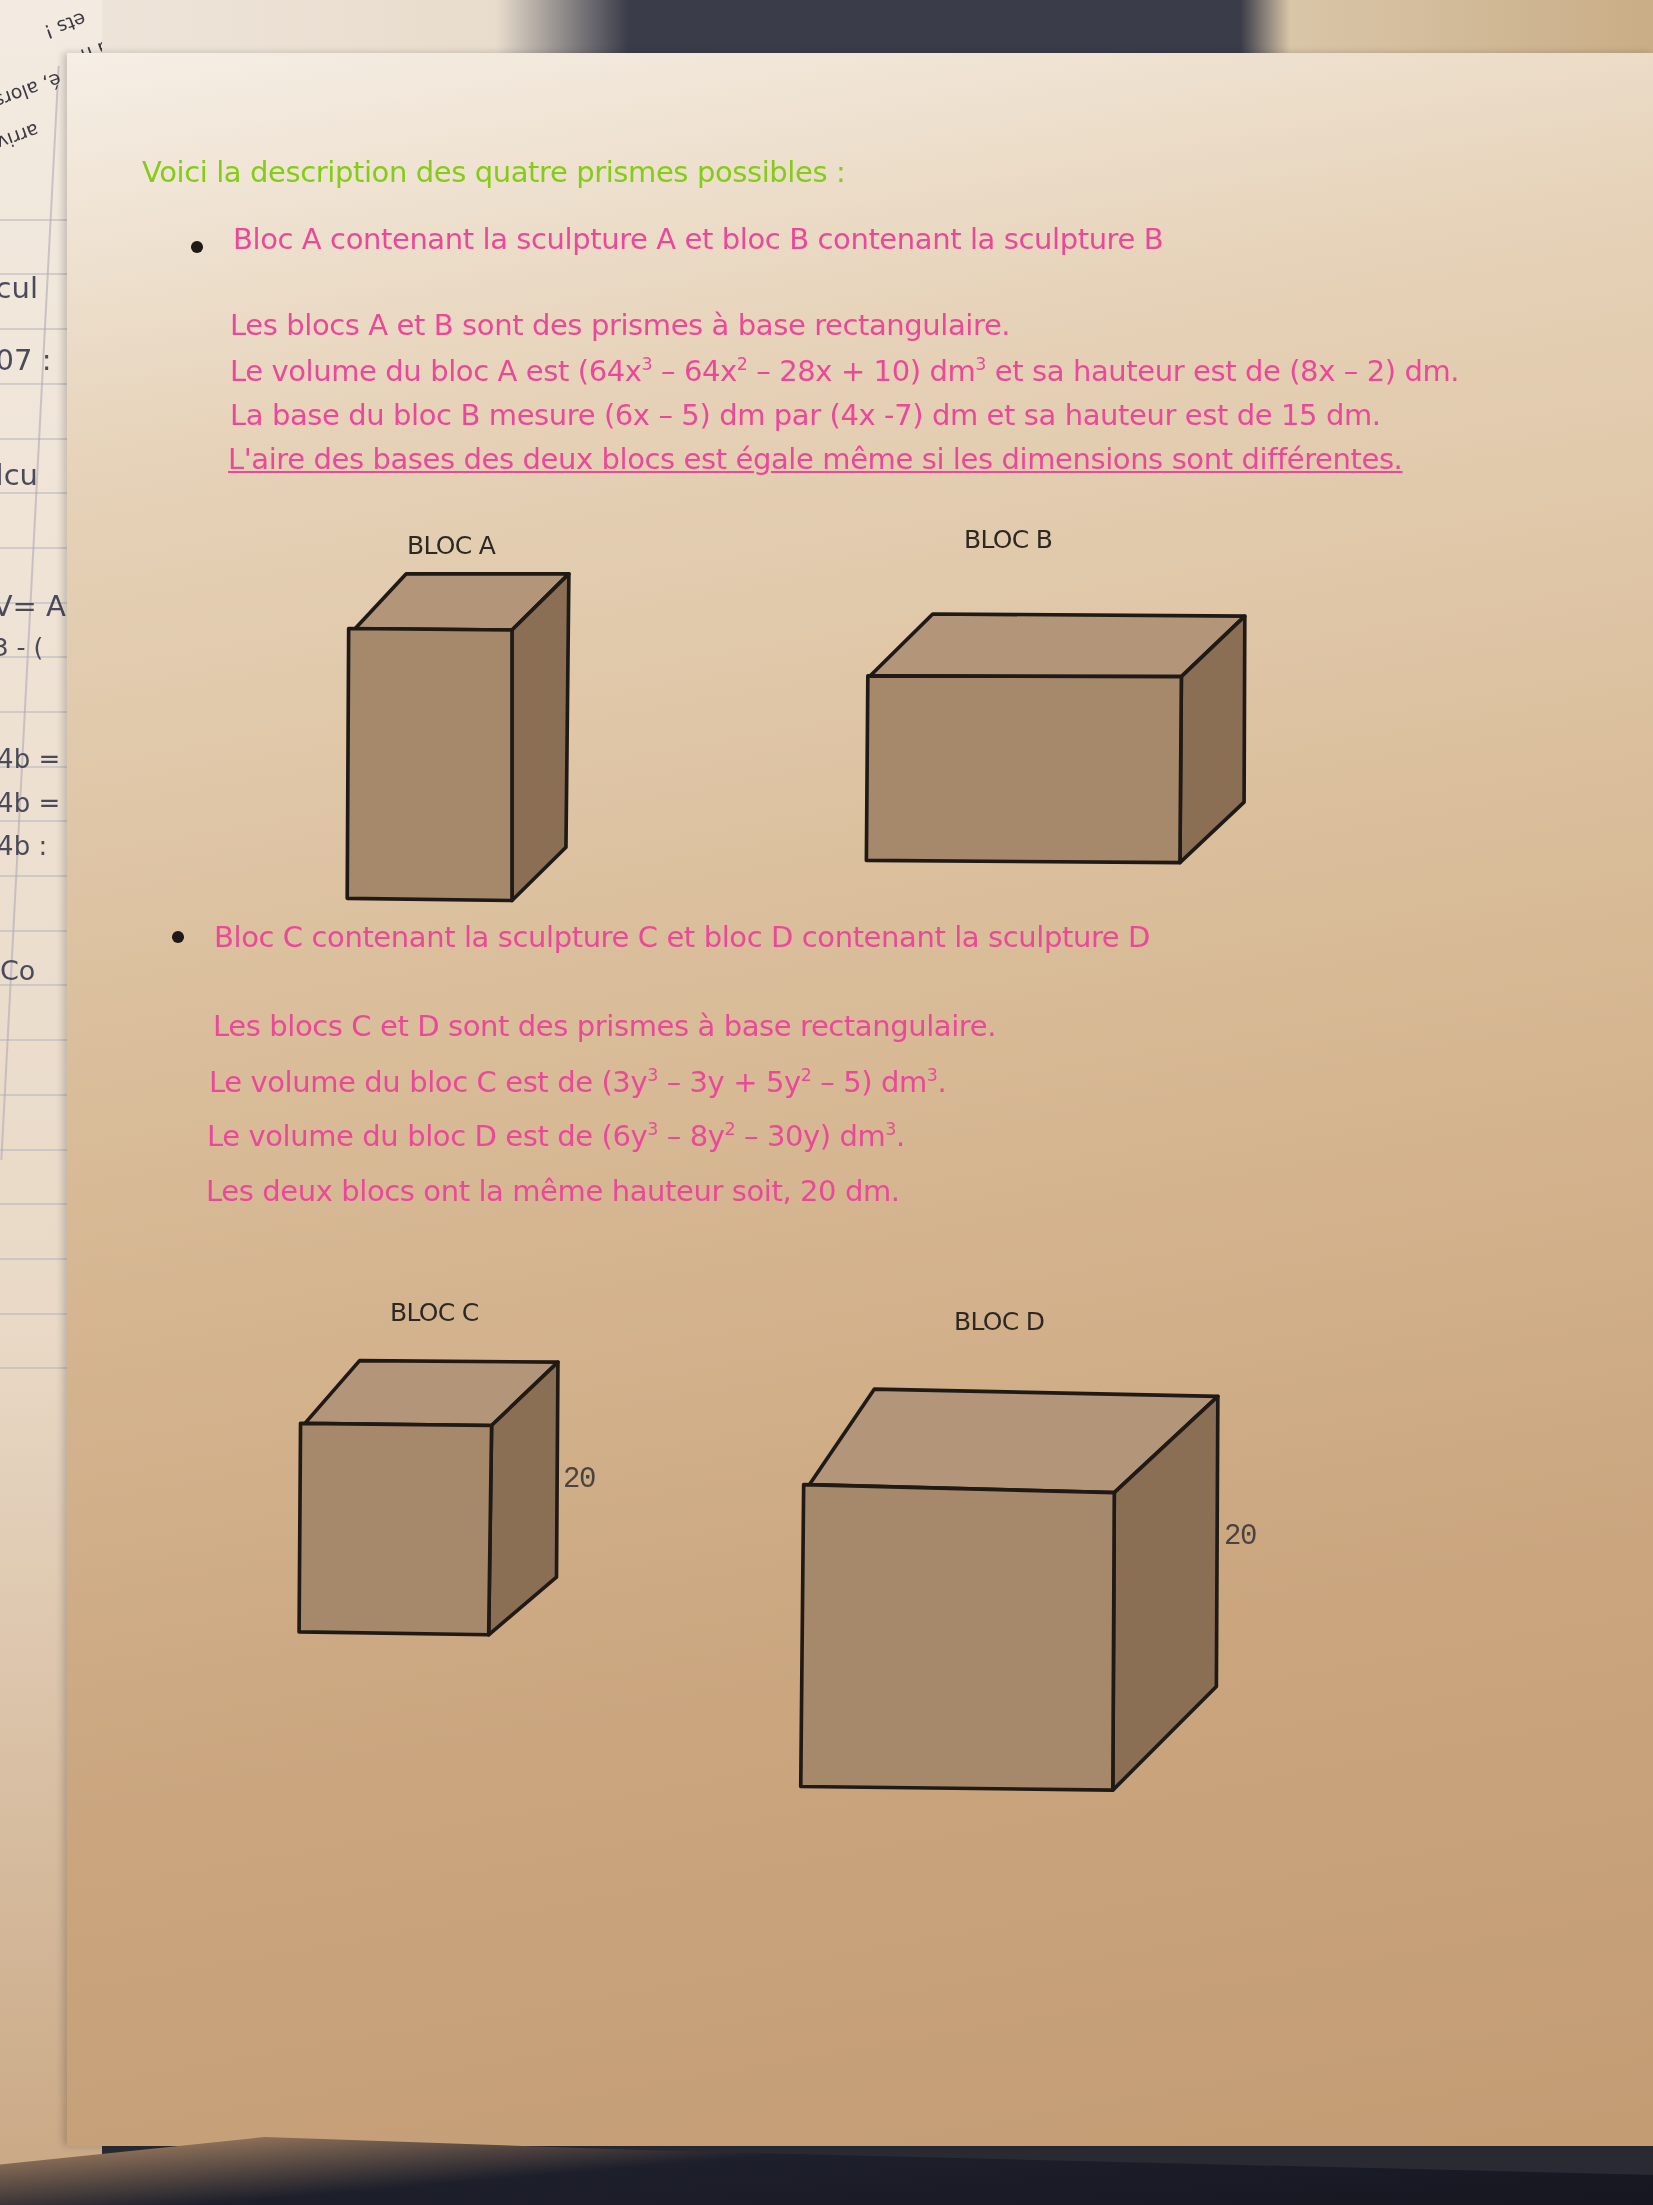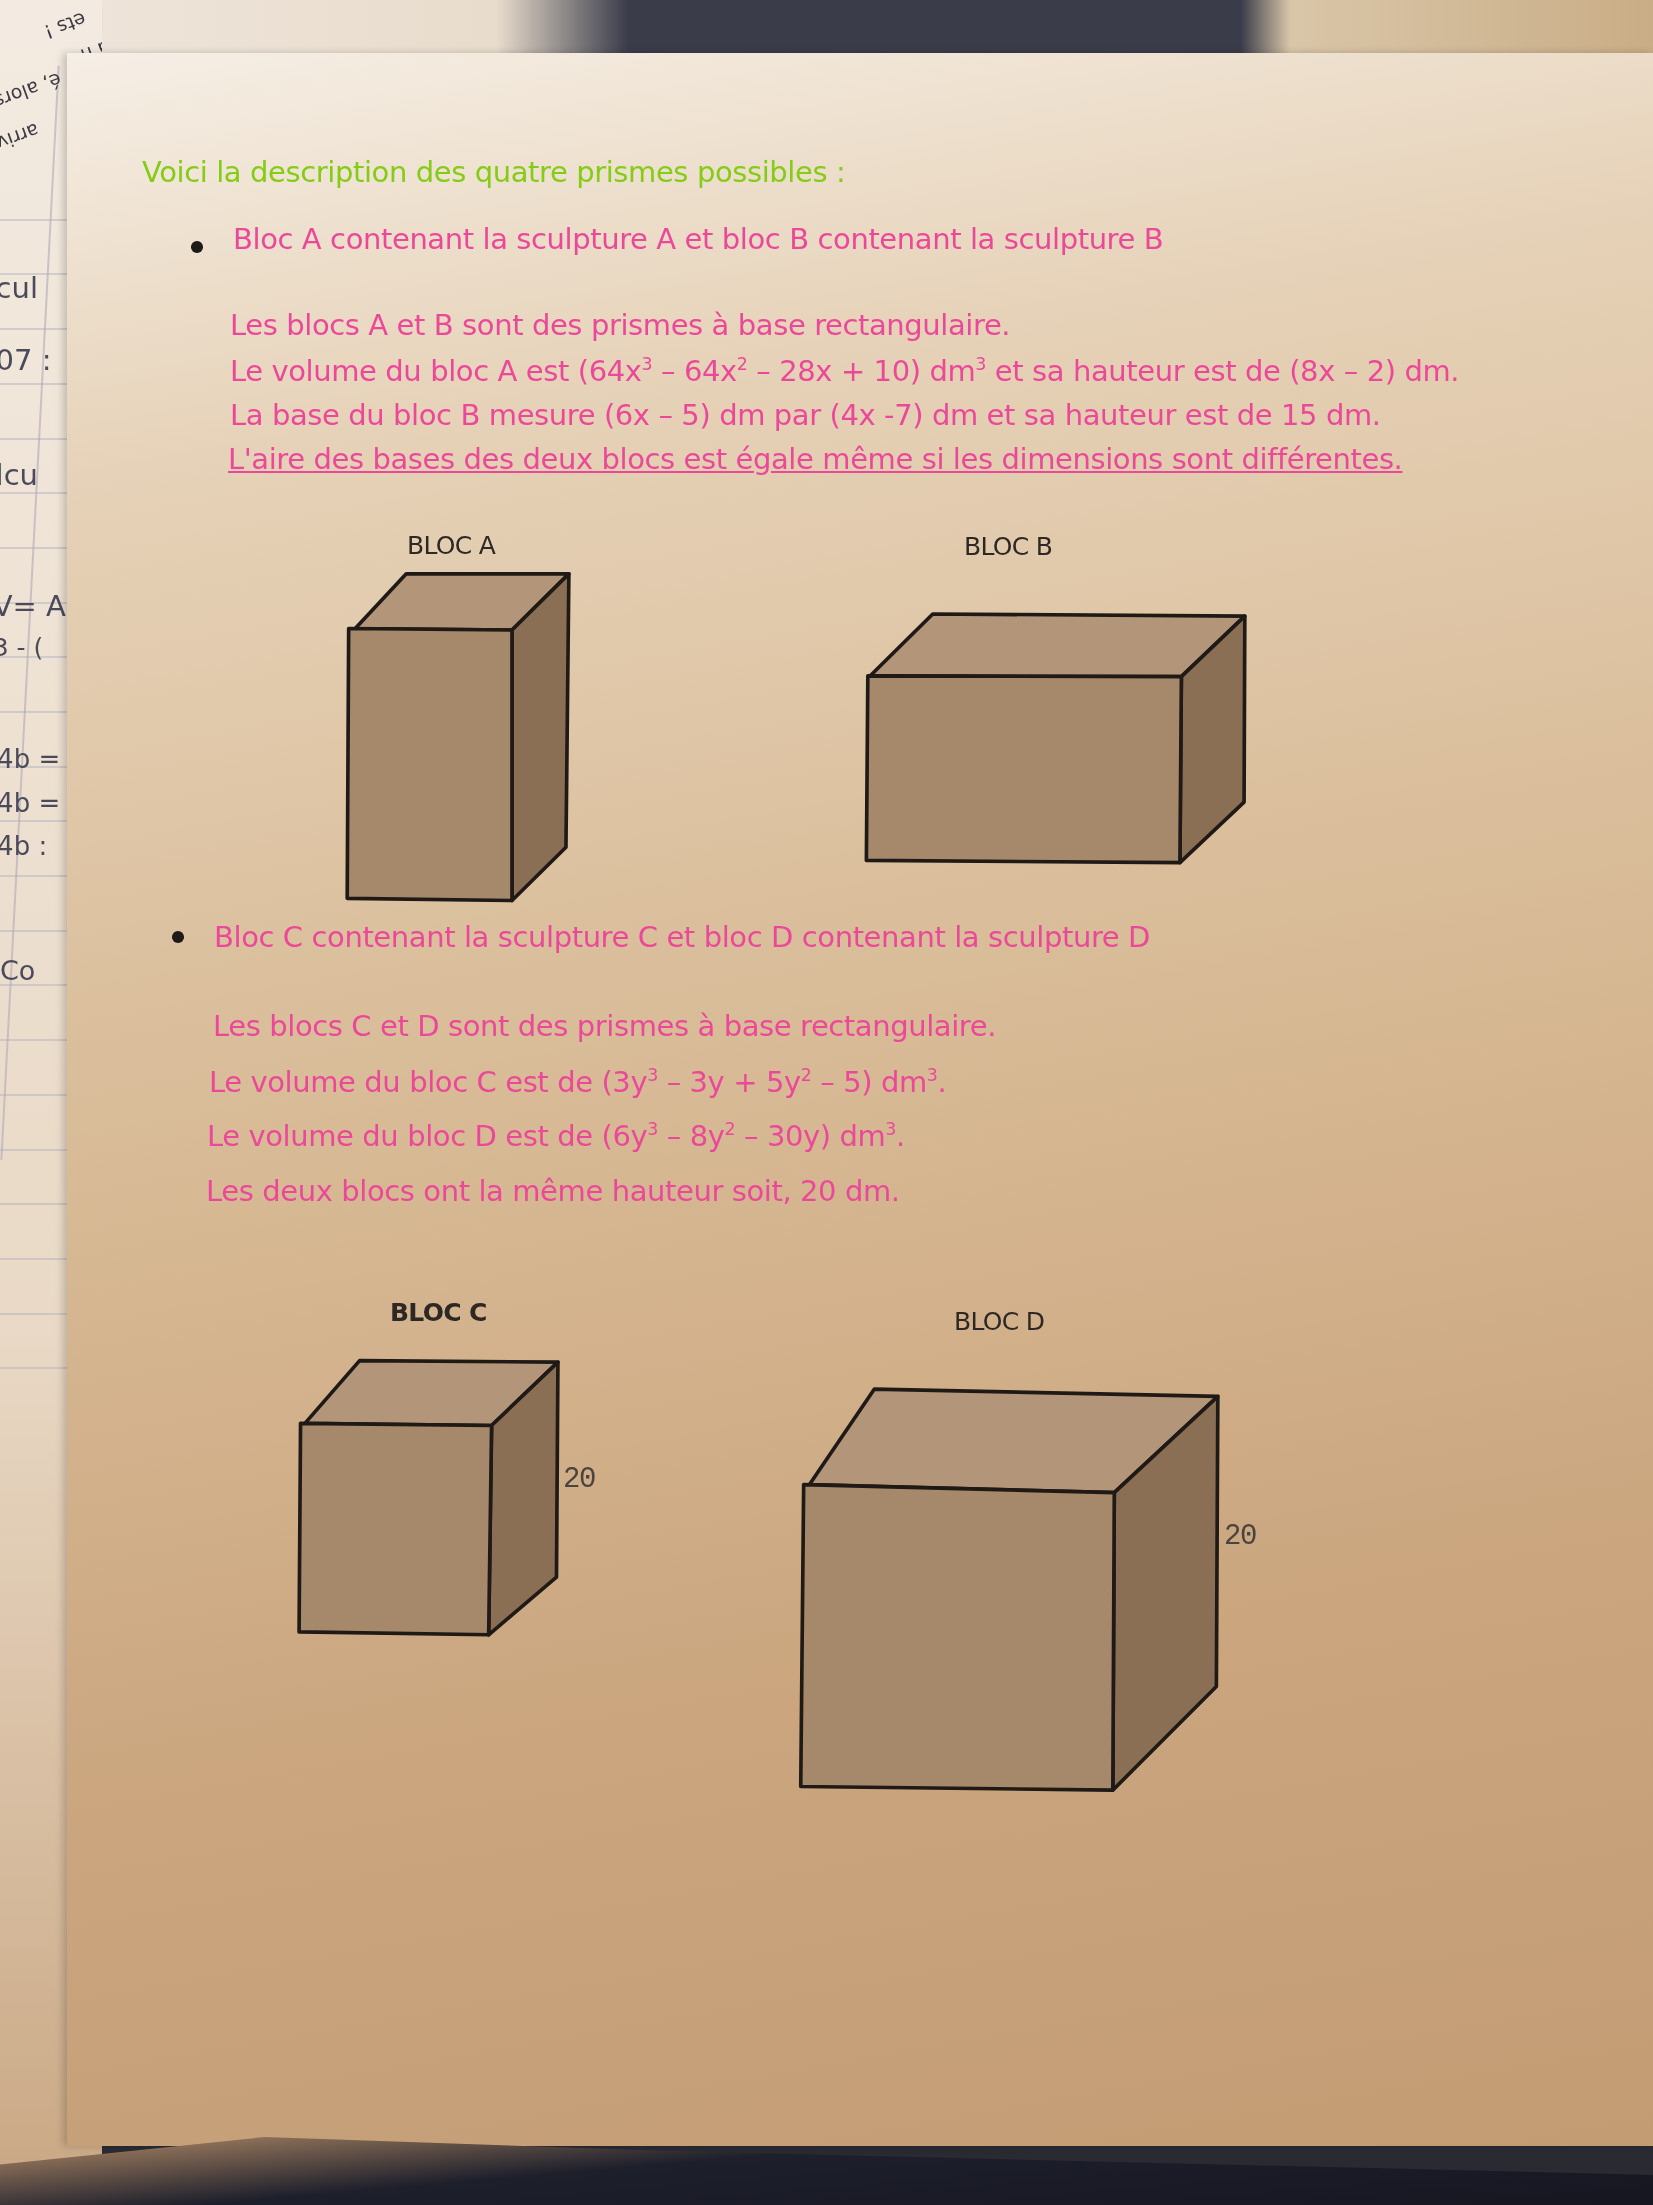--- a/index.html
+++ b/index.html
@@ -59,22 +59,22 @@
     .ab2 { left: 230px; top: 354px; }
     .ab3 { left: 230px; top: 398px; }
     .ab4 { left: 228px; top: 442px; text-decoration: underline; }
     .cd1 { left: 213px; top: 1009px; }
     .cd2 { left: 209px; top: 1065px; }
     .cd3 { left: 207px; top: 1119px; }
     .cd4 { left: 206px; top: 1174px; }
     sup { font-size: 60%; vertical-align: super; line-height: 0; }
     .bloc-label { position: absolute; font-size: 25px; color: #2e2824; letter-spacing: -0.7px; }
     .lbl-a { left: 407px; top: 531px; }
-    .lbl-b { left: 964px; top: 525px; margin-top: 7px; }
-    .lbl-c { left: 390px; top: 1298px; font-weight: bold; }
+    .lbl-b { left: 964px; top: 525px; }
+    .lbl-c { left: 390px; top: 1298px; }
     .lbl-d { left: 954px; top: 1307px; }
     .dim-label { position: absolute; font-size: 29px; color: #4a4440; letter-spacing: -1.5px; font-family: Liberation Mono, monospace; }
     .dim-c { left: 563px; top: 1463px; }
     .dim-d { left: 1224px; top: 1520px; }
     svg.figures { position: absolute; left: 0; top: 0; }
   </style>
 </head>
 <body>
 
 <div class="backdrop-top"></div>

